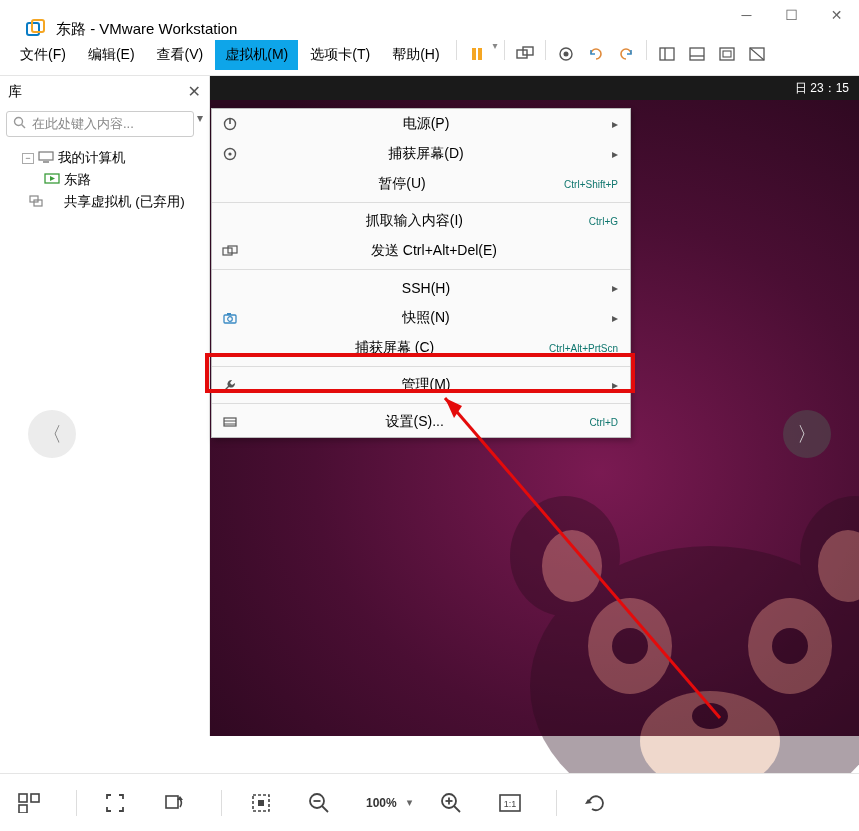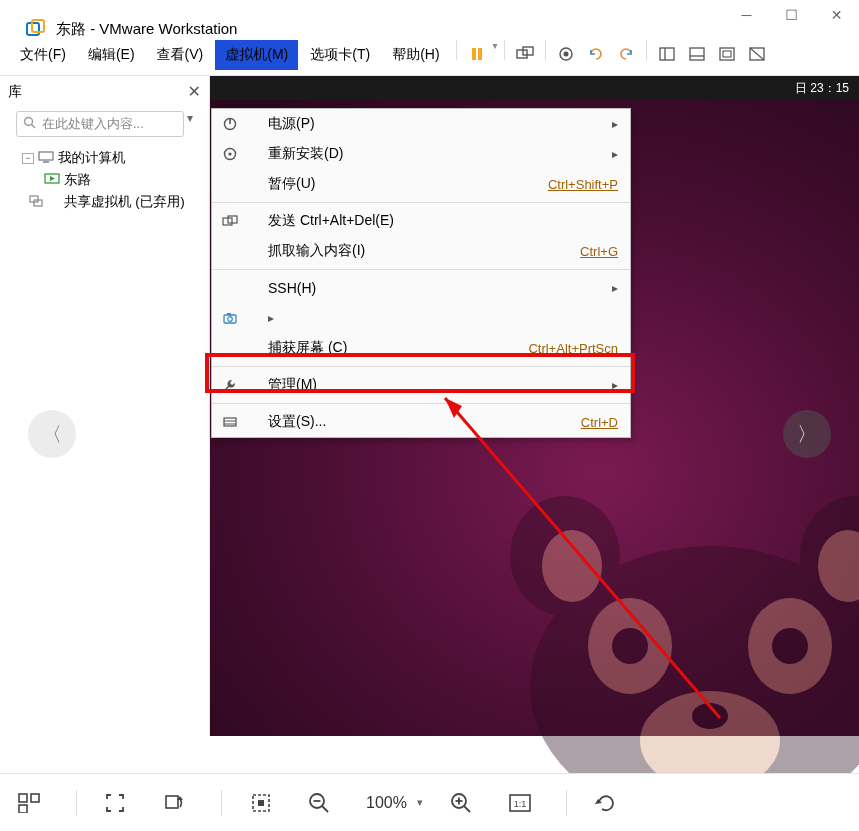--- a/index.html
+++ b/index.html
@@ -6,71 +6,71 @@
 body { width: 859px; height: 831px; background: #fff; overflow: hidden; position: relative; }
 
 .titlebar-controls { position: absolute; top: 0; right: 0; height: 30px; display: flex; }
 .titlebar-controls div { width: 45px; display: flex; align-items: center; justify-content: center; color: #666; font-size: 14px; }
 
 .app-titlebar { height: 40px; display: flex; align-items: center; padding: 28px 14px 10px 26px; gap: 10px; }
 .app-icon { width: 20px; height: 20px; }
 
 .menubar { height: 36px; display: flex; align-items: flex-start; padding: 0 10px; gap: 2px; border-bottom: 1px solid #e5e5e5; }
 .menu-item { padding: 6px 10px; font-size: 14px; cursor: default; }
-.menu-item.active { background: #1d4ed8; }
+.menu-item.active { background: #0ea5e9; }
 .menu-sep { width: 1px; height: 20px; background: #ddd; margin: 0 4px; }
 .tb-btn { width: 28px; height: 28px; display: flex; align-items: center; justify-content: center; }
 .tb-group { display: flex; gap: 2px; }
 
 .body-row { display: flex; height: 660px; }
 
 .sidebar { width: 210px; border-right: 1px solid #e5e5e5; display: flex; flex-direction: column; }
 .sidebar-header { display: flex; align-items: center; justify-content: space-between; padding: 6px 8px; font-size: 14px; }
 .sidebar-header .close { font-size: 16px; color: #555; }
-.search-row { padding: 4px 16px; display: flex; gap: 3px; align-items: flex-start; }
+.search-row { padding: 4px 6px; display: flex; gap: 3px; align-items: flex-start; }
 .search-box { flex: 1; border: 1px solid #ccc; border-radius: 3px; height: 26px; display: flex; align-items: center; padding: 0 6px; gap: 6px; color: #888; font-size: 13px; }
 .chev { color: #666; font-size: 12px; }
 
 .tree { padding: 6px 4px; font-size: 13.5px; }
 .tree-row { display: flex; align-items: center; gap: 4px; padding: 2px 2px; }
 .tree-indent1 { padding-left: 18px; }
 .tree-indent2 { padding-left: 40px; }
 .tree-indent1b { padding-left: 24px; gap: 20px; }
 .toggle { width: 12px; text-align: center; color: #666; border:1px solid #aaa; font-size:9px; line-height:9px; }
 
 .vm-canvas { flex: 1; position: relative; background: #1d4ed8; }
 .guest { position: absolute; left: 0; top: 0; right: 0; bottom: 0; background: radial-gradient(ellipse 80% 70% at 60% 60%, #7a1a52 0%, #4a0e33 55%, #2c081f 100%); }
 .guest-topbar { position: absolute; top: 0; left: 0; right: 0; height: 24px; background: #1a1a1a; color: #fff; font-size: 12px; display: flex; justify-content: flex-end; align-items: center; padding-right: 10px; gap: 8px; }
 .dock { position: absolute; left: 6px; top: 215px; display: flex; flex-direction: column; gap: 8px; }
 .dock-item { width: 42px; height: 42px; border-radius: 8px; display: flex; align-items: center; justify-content: center; }
 .files { background: #2aa4dd; }
 .trash { background: #e9e9e4; border:1px solid #bbb; }
 
 .dropdown { position: absolute; left: 211px; top: 108px; width: 420px; background: #fafafa; border: 1px solid #bcbcbc; box-shadow: 2px 3px 6px rgba(0,0,0,.25); z-index: 50; font-size: 14px; }
-.dd-row { display: flex; align-items: center; height: 30px; padding: 0 12px 0 8px; gap: 28px; position: relative; }
+.dd-row { display: flex; align-items: center; height: 30px; padding: 0 12px 0 8px; gap: 10px; position: relative; text-align: center; }
 .dd-row .ic { width: 20px; display: flex; justify-content: center; color: #555; }
 .dd-row .lbl { flex: 1; }
-.dd-row .accel { color: #a16207; font-size: 13px; text-decoration: underline; }
+.dd-row .accel { color: #0f766e; font-size: 10px; }
 .dd-row .sub { color: #555; font-size: 12px; }
 .dd-row.disabled { color: #9a9a9a; }
 .dd-row.disabled .ic { color: #b8b8b8; }
 .dd-sep { height: 1px; background: #dcdcdc; margin: 3px 0; }
 
 .highlight-box { position: absolute; left: 205px; top: 353px; width: 430px; height: 40px; border: 4px solid #e40b0b; z-index: 60; pointer-events: none; }
 
 .nav-circle { position: absolute; width: 48px; height: 48px; border-radius: 50%; background: rgba(230,230,230,.75); display: flex; align-items: center; justify-content: center; color: #777; font-size: 20px; }
 .nav-prev { left: 28px; top: 410px; }
 .nav-next { right: 28px; top: 410px; background: rgba(80,80,80,.55); color:#ddd; }
 
 .arrow-svg { position: absolute; left: 210px; top: 108px; z-index: 55; pointer-events: none; }
 
 .statusbar { position: absolute; left: 0; right: 0; bottom: 0; height: 58px; border-top: 1px solid #e5e5e5; display: flex; align-items: center; padding: 0 18px; gap: 28px; background:#fff; }
 .sb-btn { width: 30px; height: 30px; display:flex; align-items:center; color:#444; }
 .sb-sep { width:1px; height:26px; background:#ddd; }
-.zoom-label { font-size: 16px; color:#333; }
+.zoom-label { font-size: 12px; color:#333;font-weight:bold; }
 
 .icon-svg { display:block; }
 
 .animal { position:absolute; left:280px; top:420px; opacity:.38; }
 </style>
 </head>
 <body>
 
 <div class="titlebar-controls">
   <div>─</div>
@@ -252,57 +252,58 @@
     <span class="lbl">电源(P)</span>
     <span class="sub">▸</span>
   </div>
   <div class="dd-row">
     <span class="ic">
         <svg width="14" height="14">
           <circle cx="7" cy="7" r="5.5" fill="none" stroke="#555" stroke-width="1.4"></circle>
           <circle cx="7" cy="7" r="1.6" fill="#555"></circle>
         </svg>
       </span>
-    <span class="lbl">重新安装(D)</span>
+    <span class="lbl">捕获屏幕(D)</span>
     <span class="sub">▸</span>
   </div>
   <div class="dd-row">
     <span class="ic"></span>
     <span class="lbl">暂停(U)</span>
     <span class="accel">Ctrl+Shift+P</span>
   </div>
   <div class="dd-sep"></div>
   <div class="dd-row">
+    <span class="ic"></span>
+    <span class="lbl">抓取输入内容(I)</span>
+    <span class="accel">Ctrl+G</span>
+  </div>
+  <div class="dd-row">
     <span class="ic">
         <svg width="16" height="12">
           <rect x="1" y="3" width="9" height="7" fill="none" stroke="#555" stroke-width="1.2"></rect>
           <rect x="6" y="1" width="9" height="7" fill="none" stroke="#555" stroke-width="1.2"></rect>
         </svg>
       </span>
     <span class="lbl">发送 Ctrl+Alt+Del(E)</span>
-  </div>
-  <div class="dd-row">
-    <span class="ic"></span>
-    <span class="lbl">抓取输入内容(I)</span>
-    <span class="accel">Ctrl+G</span>
   </div>
   <div class="dd-sep"></div>
   <div class="dd-row">
     <span class="ic"></span>
     <span class="lbl">SSH(H)</span>
     <span class="sub">▸</span>
   </div>
   <div class="dd-row">
     <span class="ic">
         <svg width="14" height="12">
           <rect x="1" y="3" width="12" height="8" rx="1" fill="none" stroke="#3a8ac4" stroke-width="1.3"></rect>
           <circle cx="7" cy="7" r="2.3" fill="none" stroke="#3a8ac4" stroke-width="1.2"></circle>
           <rect x="4" y="1" width="4" height="2" fill="#3a8ac4"></rect>
         </svg>
       </span>
+    <span class="lbl">快照(N)</span>
     <span class="sub">▸</span>
   </div>
   <div class="dd-row">
     <span class="ic"></span>
     <span class="lbl">捕获屏幕 (C)</span>
     <span class="accel">Ctrl+Alt+PrtScn</span>
   </div>
   <div class="dd-sep"></div>
   <div class="dd-row">
     <span class="ic">

